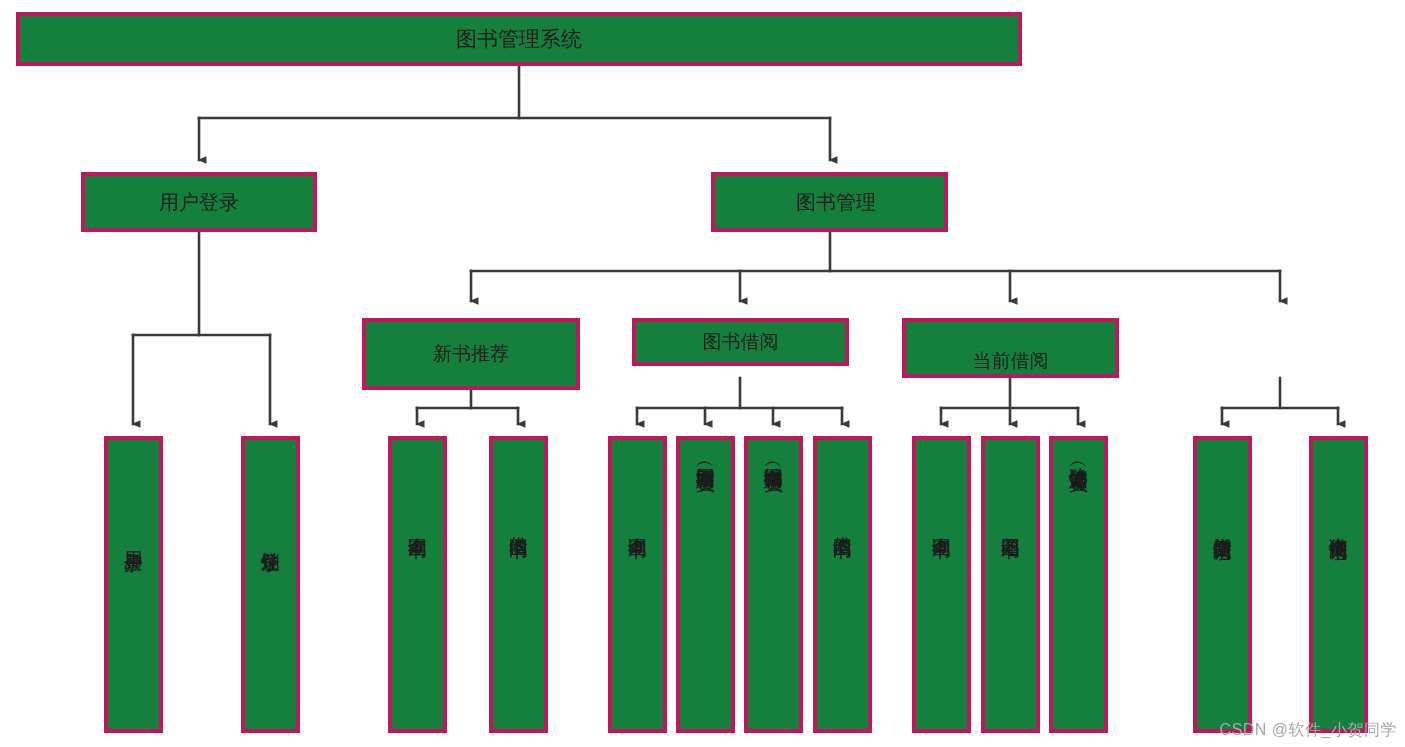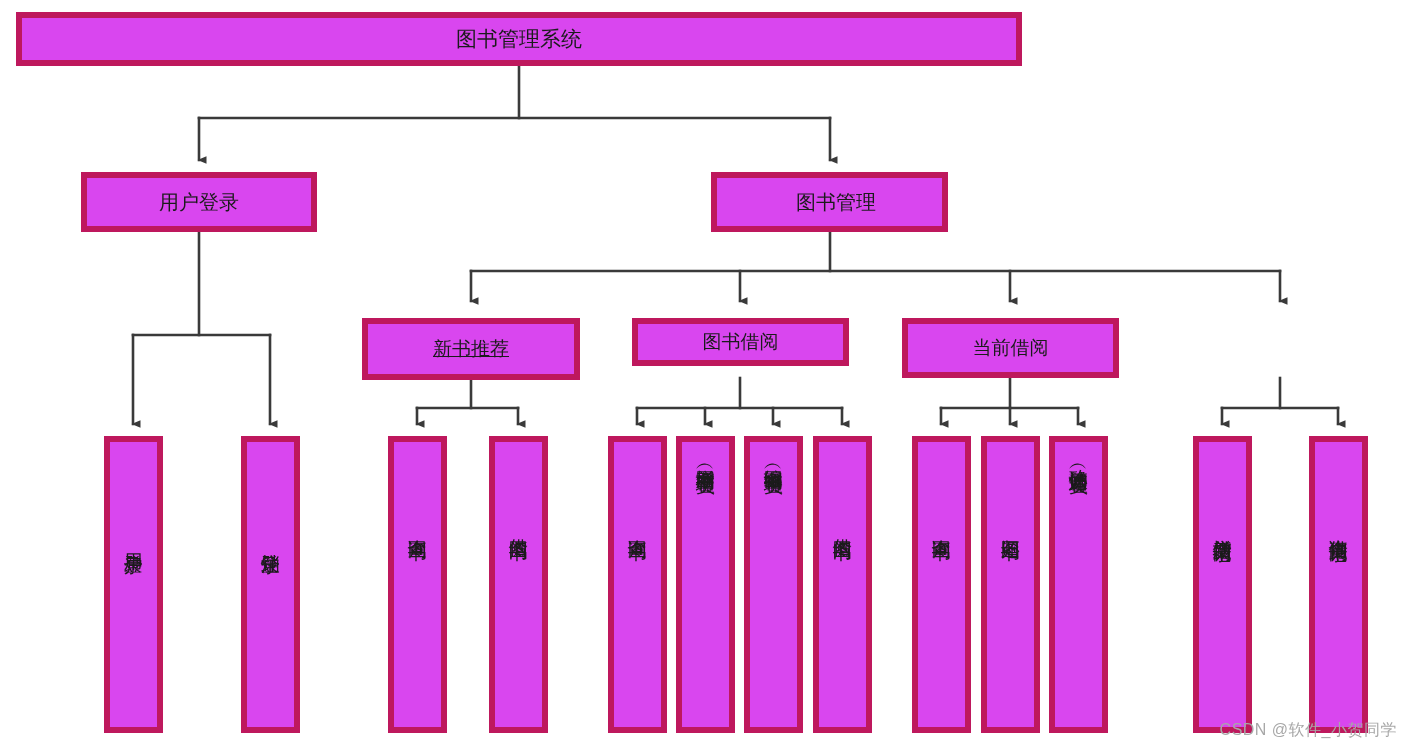--- a/index.html
+++ b/index.html
@@ -21,22 +21,22 @@
     position: absolute;
     left: 0;
     top: 0;
     width: 1405px;
     height: 747px;
     pointer-events: none;
   }
   .node {
     position: absolute;
     box-sizing: border-box;
-    border: 6px solid #be185d;
-    background: #d946ef;
+    border: 4px solid #be185d;
+    background: #15803d;
     display: flex;
     align-items: center;
     justify-content: center;
     color: #1b1b1b;
     z-index: 2;
   }
   .node.root {
     font-size: 21px;
   }
   .node.lvl2 {
@@ -140,27 +140,27 @@
     <span>图书管理系统</span>
   </div>
 
   <div class="node lvl2" style="left:81px; top:172px; width:236px; height:60px;">
     <span>用户登录</span>
   </div>
   <div class="node lvl2" style="left:711px; top:172px; width:237px; height:60px;padding-left:13px;">
     <span>图书管理</span>
   </div>
 
-  <div class="node lvl3" style="left:362px; top:318px; width:218px; height:62px;text-decoration:underline;">
+  <div class="node lvl3" style="left:362px; top:318px; width:218px; height:72px;">
     <span>新书推荐</span>
   </div>
   <div class="node lvl3" style="left:632px; top:318px; width:217px; height:48px;">
     <span>图书借阅</span>
   </div>
-  <div class="node lvl3" style="left:902px; top:318px; width:217px; height:60px;">
+  <div class="node lvl3" style="left:902px; top:318px; width:217px; height:60px;align-items:flex-end;">
     <span>当前借阅</span>
   </div>
 
   <div class="node leaf low" style="left:104px; top:436px; width:59px; height:297px;">
     <span class="vtext">用户登录</span>
   </div>
   <div class="node leaf low" style="left:241px; top:436px; width:59px; height:297px;">
     <span class="vtext">注销登录</span>
   </div>
 

